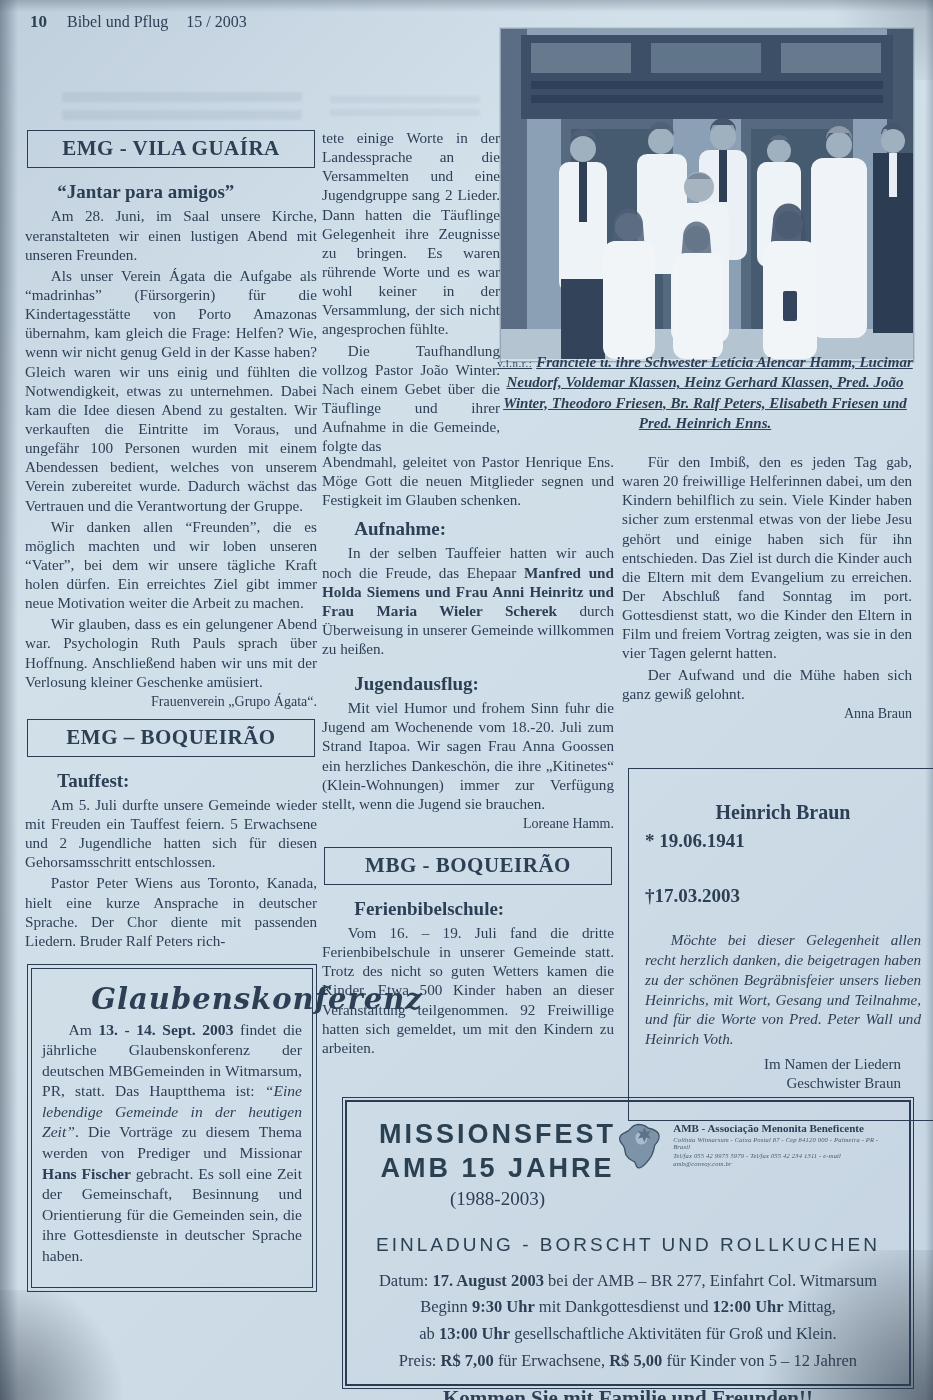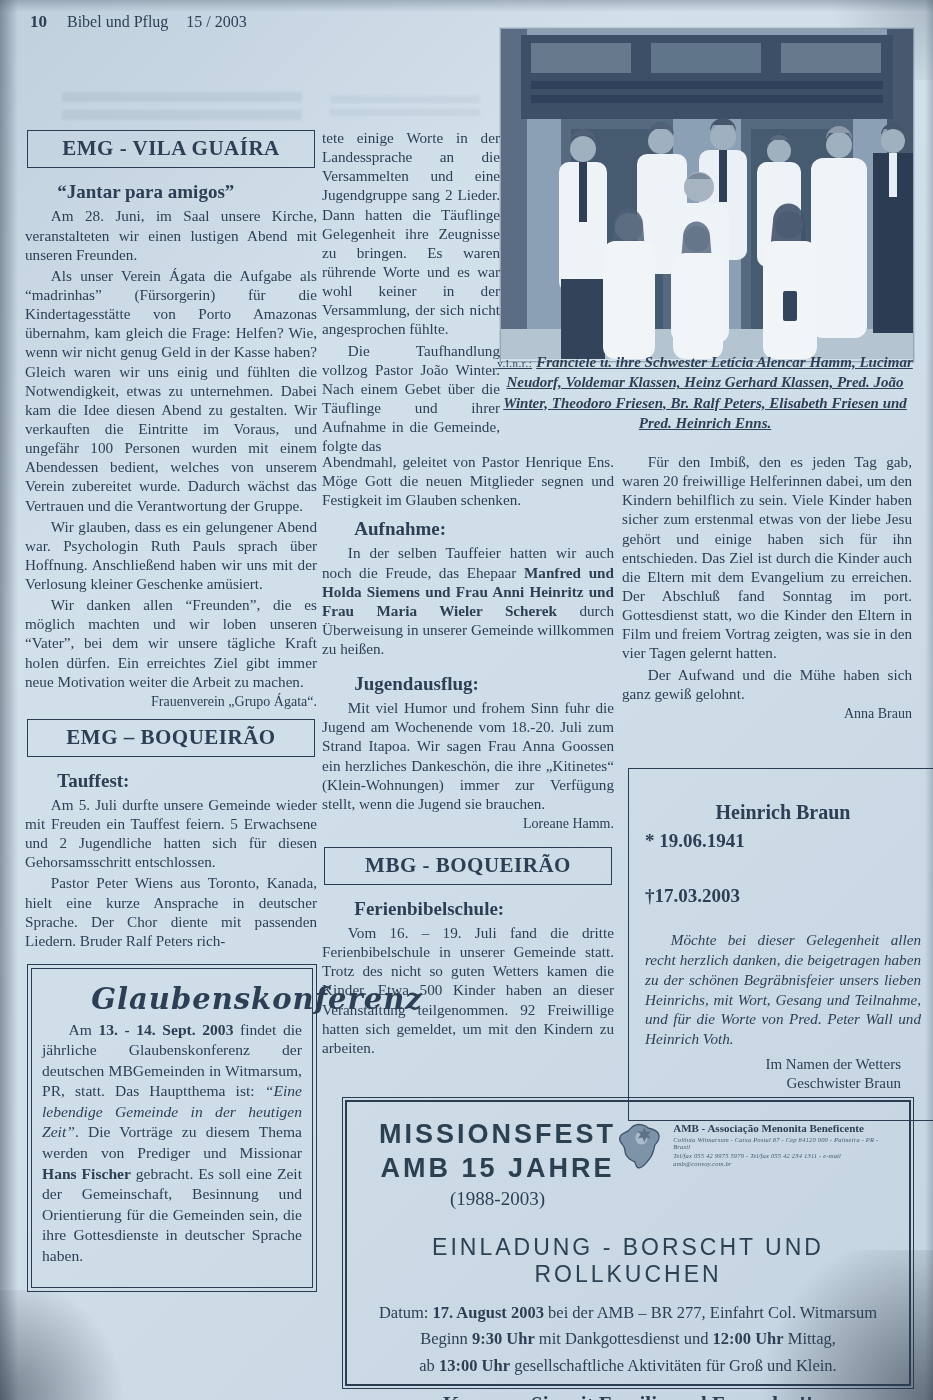--- a/index.html
+++ b/index.html
@@ -61,21 +61,21 @@
 
   .footerbox{position:absolute;left:345px;top:1100px;width:566px;height:286px;border:2px solid #2b3d53;outline:1px solid #2b3d53;outline-offset:2px;padding:14px 14px 10px;box-sizing:border-box;}
   .fb-toprow{display:flex;justify-content:flex-end;align-items:flex-start;padding:2px 6px 0 18px;}
   .fb-titles{text-align:center;}
   .fb-title{font-family:"Liberation Sans",sans-serif;font-weight:bold;font-size:27px;letter-spacing:3px;color:#2b4152;line-height:1.25;}
   .fb-years{font-size:19px;margin-top:2px;}
   .fb-org{display:flex;gap:8px;align-items:flex-start;max-width:300px;margin-top:4px;}
   .fb-orgtext{line-height:1.1;}
   .fb-orgname{font-weight:bold;font-size:11px;}
   .fb-addr{font-size:6.5px;font-style:italic;color:rgba(45,63,85,.85);letter-spacing:.2px;margin-top:2px;}
-  .fb-invite{font-family:"Liberation Sans",sans-serif;font-size:23px;letter-spacing:3px;text-align:center;color:#2c4254;margin-top:24px;}
+  .fb-invite{font-family:"Liberation Sans",sans-serif;font-size:19px;letter-spacing:3px;text-align:center;color:#2c4254;margin-top:24px;}
   .fb-lines{text-align:center;font-size:16.5px;line-height:1.62;margin-top:12px;}
   .fb-closing{text-align:center;font-weight:bold;font-size:21px;margin-top:12px;}
 </style>
 </head>
 <body>
 
 <div class="page">
 
   <div class="shade shade-left"></div>
   <div class="shade shade-top"></div>
@@ -157,22 +157,22 @@
 
   <figcaption class="caption">
     <span class="cap-label">v.l.n.r.:</span><span>Franciele u. ihre Schwester Letícia Alencar Hamm, Lucimar Neudorf, Voldemar Klassen, Heinz Gerhard Klassen, Pred. João Winter, Theodoro Friesen, Br. Ralf Peters, Elisabeth Friesen und Pred. Heinrich Enns.</span>
   </figcaption>
 
   <section class="col left-col">
     <div class="secbox">EMG - VILA GUAÍRA</div>
     <p class="h-underline">“Jantar para amigos”</p>
     <p>Am 28. Juni, im Saal unsere Kirche, veranstalteten wir einen lustigen Abend mit unseren Freunden.</p>
     <p>Als unser Verein Ágata die Aufgabe als “madrinhas” (Fürsorgerin) für die Kindertagesstätte von Porto Amazonas übernahm, kam gleich die Frage: Helfen? Wie, wenn wir nicht genug Geld in der Kasse haben? Gleich waren wir uns einig und fühlten die Notwendigkeit, etwas zu unternehmen. Dabei kam die Idee diesen Abend zu gestalten. Wir verkauften die Eintritte im Voraus, und ungefähr 100 Personen wurden mit einem Abendessen bedient, welches von unserem Verein zubereitet wurde. Dadurch wächst das Vertrauen und die Verantwortung der Gruppe.</p>
+    <p>Wir danken allen “Freunden”, die es möglich machten und wir loben unseren “Vater”, bei dem wir unsere tägliche Kraft holen dürfen. Ein erreichtes Ziel gibt immer neue Motivation weiter die Arbeit zu machen.</p>
     <p>Wir glauben, dass es ein gelungener Abend war. Psychologin Ruth Pauls sprach über Hoffnung. Anschließend haben wir uns mit der Verlosung kleiner Geschenke amüsiert.</p>
-    <p>Wir danken allen “Freunden”, die es möglich machten und wir loben unseren “Vater”, bei dem wir unsere tägliche Kraft holen dürfen. Ein erreichtes Ziel gibt immer neue Motivation weiter die Arbeit zu machen.</p>
     <p class="sig">Frauenverein „Grupo Ágata“.</p>
 
     <div class="secbox" style="margin-top:8px;">EMG – BOQUEIRÃO</div>
     <p class="h-underline">Tauffest:</p>
     <p>Am 5. Juli durfte unsere Gemeinde wieder mit Freuden ein Tauffest feiern. 5 Erwachsene und 2 Jugendliche hatten sich für diesen Gehorsamsschritt entschlossen.</p>
     <p>Pastor Peter Wiens aus Toronto, Kanada, hielt eine kurze Ansprache in deutscher Sprache. Der Chor diente mit passenden Liedern. Bruder Ralf Peters rich-</p>
 
     <div class="konferenz">
       <p class="konferenz-title">Glaubenskonferenz</p>
       <p class="body" style="text-indent:1.7em;margin:0;"><span>Am </span><span style="font-weight: 700;">13. - 14. Sept. 2003</span><span> findet die jährliche Glaubenskonferenz der deutschen MBGemeinden in Witmarsum, PR, statt. Das Hauptthema ist: </span><span style="font-style: italic;">“Eine lebendige Gemeinde in der heutigen Zeit”</span><span>. Die Vorträge zu diesem Thema werden von Prediger und Missionar </span><span style="font-weight: 700;">Hans Fischer</span><span> gebracht. Es soll eine Zeit der Gemeinschaft, Besinnung und Orientierung für die Gemeinden sein, die ihre Gottesdienste in deutscher Sprache haben.</span></p>
@@ -202,21 +202,21 @@
     <p class="sig">Anna Braun</p>
   </section>
 
   <section class="obit">
     <p class="obit-name">Heinrich Braun</p>
     <div class="obit-dates">
       <span>* 19.06.1941</span>
       <span>†17.03.2003</span>
     </div>
     <p class="body">Möchte bei dieser Gelegenheit allen recht herzlich danken, die beigetragen haben zu der schönen Begräbnisfeier unsers lieben Heinrichs, mit Wort, Gesang und Teilnahme, und für die Worte von Pred. Peter Wall und Heinrich Voth.</p>
-    <p class="fam">Im Namen der Wetters</p>
+    <p class="fam">Im Namen der Liedern</p>
     <p class="fam">Geschwister Braun</p>
   </section>
 
   <section class="footerbox">
     <div class="fb-toprow">
       <div class="fb-titles">
         <div class="fb-title">MISSIONSFEST</div>
         <div class="fb-title">AMB 15 JAHRE</div>
         <div class="fb-years">(1988-2003)</div>
       </div>
@@ -231,17 +231,18 @@
           <div class="fb-addr">Colônia Witmarsum - Caixa Postal 87 - Cep 84120 000 - Palmeira - PR - Brasil</div>
           <div class="fb-addr">Tel/fax 055 42 9975 5979 - Tel/fax 055 42 234 1311 - e-mail amb@convoy.com.br</div>
         </div>
       </div>
     </div>
     <div class="fb-invite">EINLADUNG  -  BORSCHT UND ROLLKUCHEN</div>
     <div class="fb-lines">
       <div><span>Datum: </span><span style="font-weight: 700;">17. August 2003</span><span> bei der AMB – BR 277, Einfahrt Col. Witmarsum</span></div>
       <div><span>Beginn </span><span style="font-weight: 700;">9:30 Uhr</span><span> mit Dankgottesdienst und </span><span style="font-weight: 700;">12:00 Uhr</span><span> Mittag,</span></div>
       <div><span>ab </span><span style="font-weight: 700;">13:00 Uhr</span><span> gesellschaftliche Aktivitäten für Groß und Klein.</span></div>
+      <div><span>Preis: </span><span style="font-weight: 700;">R$ 7,00</span><span> für Erwachsene, </span><span style="font-weight: 700;">R$ 5,00</span><span> für Kinder von 5 – 12 Jahren</span></div>
     </div>
     <div class="fb-closing">Kommen Sie mit Familie und Freunden!!</div>
   </section>
 
 </div>
 
 </body></html>

